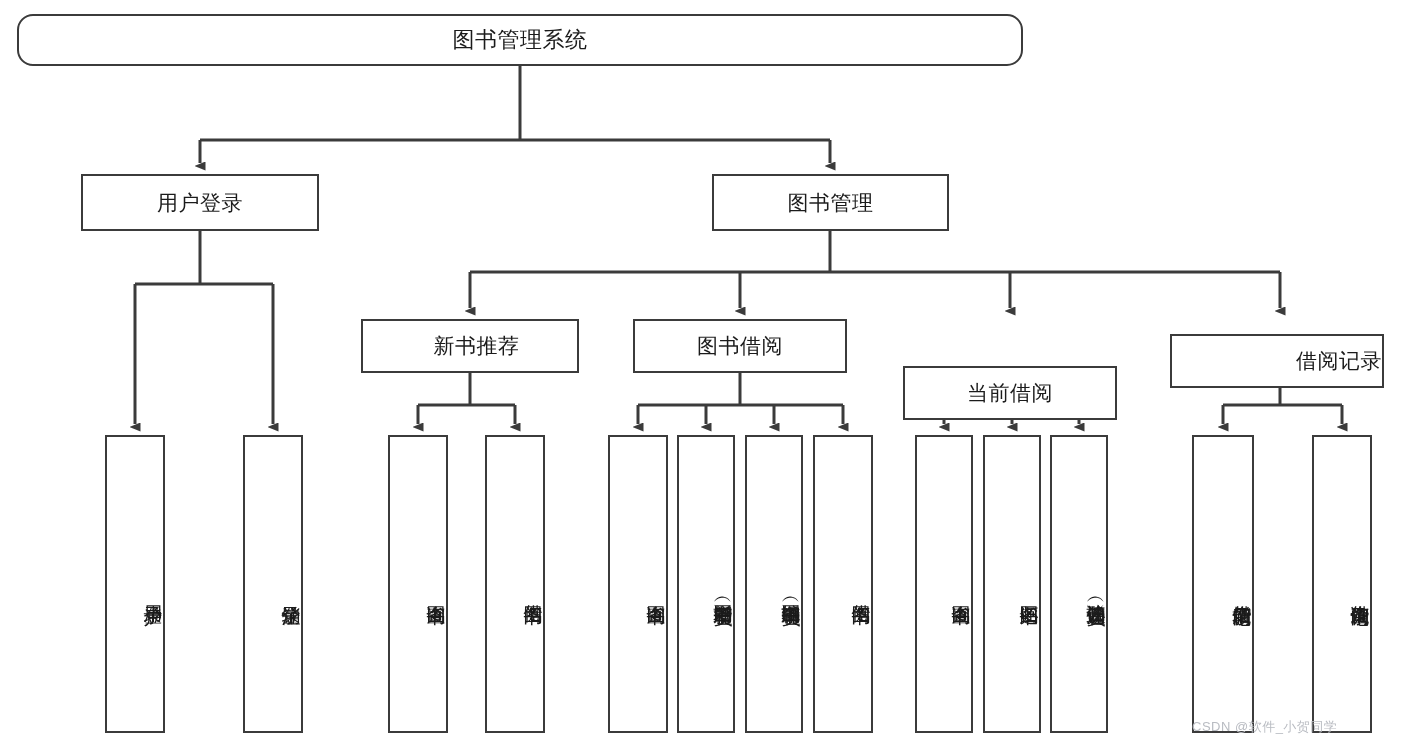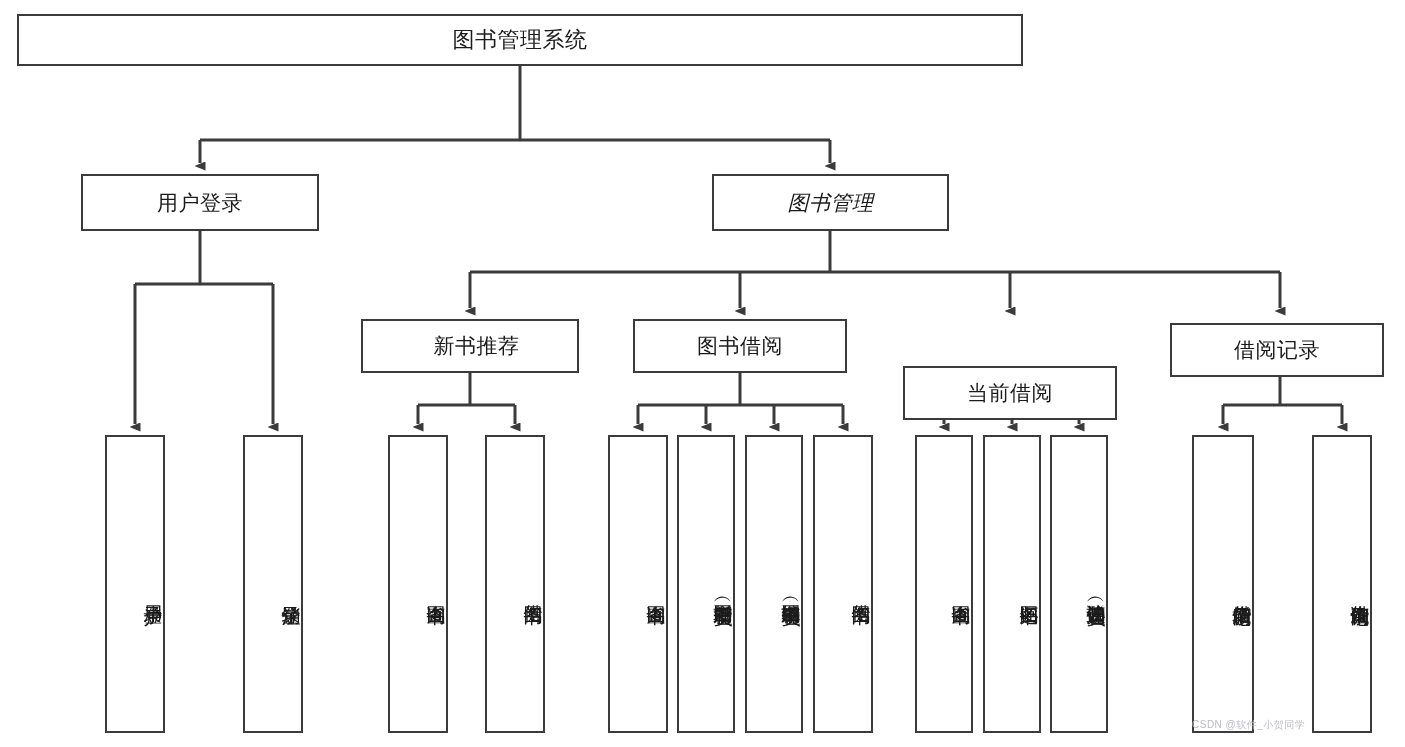--- a/index.html
+++ b/index.html
@@ -34,39 +34,40 @@
     align-items: center;
     justify-content: center;
     color: #1b1b1b;
     letter-spacing: 0.5px;
   }
   .node.h {
     font-size: 21px;
   }
   .node.root {
     font-size: 22px;
+    border-radius: 16px;
   }
   .node.v {
     font-size: 19px;
     writing-mode: vertical-rl;
     text-orientation: upright;
     align-items: flex-start;
     justify-content: center;
     padding-top: 14px;
     line-height: 1.08;
     white-space: nowrap;
   }
   .node.v .label {
     writing-mode: vertical-rl;
     text-orientation: upright;
     display: block;
   }
   .watermark {
     position: absolute;
-    font-size: 10px;
+    font-size: 13px;
     color: #b9bcc2;
     letter-spacing: 0.5px;
     white-space: nowrap;
   }
 </style>
 </head>
 <body>
 
 <div id="canvas">
 
@@ -120,34 +121,34 @@
     </g>
   </svg>
 
   <div class="node root" style="left:17px; top:14px; width:1006px; height:52px;">
     <span>图书管理系统</span>
   </div>
 
   <div class="node h" style="left:81px; top:174px; width:238px; height:57px;">
     <span>用户登录</span>
   </div>
-  <div class="node h" style="left:712px; top:174px; width:237px; height:57px;font-style:italic;">
+  <div class="node h" style="left:712px; top:174px; width:237px; height:57px;">
     <span>图书管理</span>
   </div>
 
   <div class="node h" style="left:361px; top:319px; width:218px; height:54px;padding-left:13px;">
     <span>新书推荐</span>
   </div>
   <div class="node h" style="left:633px; top:319px; width:214px; height:54px;">
     <span>图书借阅</span>
   </div>
   <div class="node h" style="left:903px; top:319px; width:214px; height:54px;margin-top:47px;">
     <span>当前借阅</span>
   </div>
-  <div class="node h" style="left:1170px; top:323px; width:214px; height:54px;">
+  <div class="node h" style="left:1170px; top:334px; width:214px; height:54px;justify-content:flex-end;">
     <span>借阅记录</span>
   </div>
 
   <div class="node v" style="left:105px; top:435px; width:60px; height:298px;">
     <span class="label">用户登录</span>
   </div>
   <div class="node v" style="left:243px; top:435px; width:60px; height:298px;">
     <span class="label">注销登录</span>
   </div>
   <div class="node v" style="left:388px; top:435px; width:60px; height:298px;">

